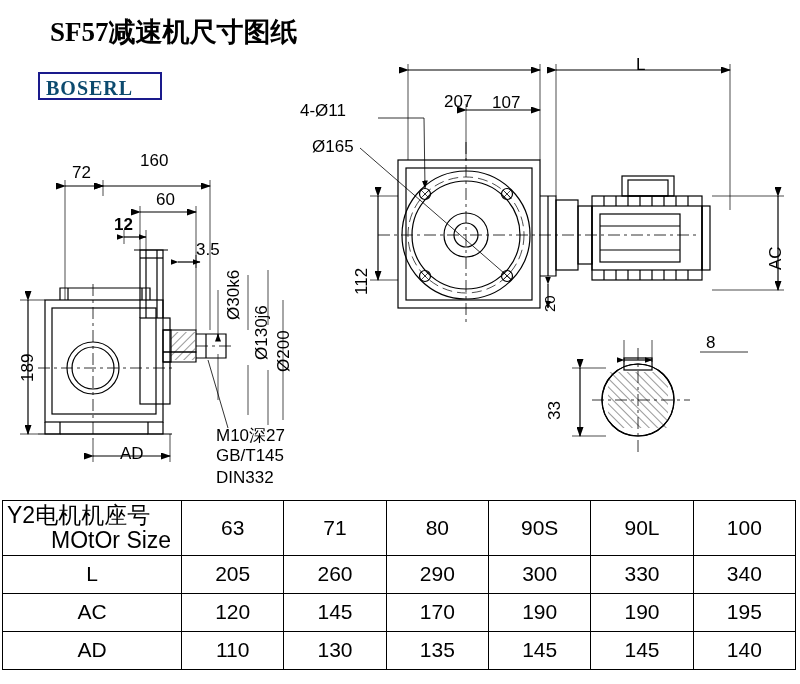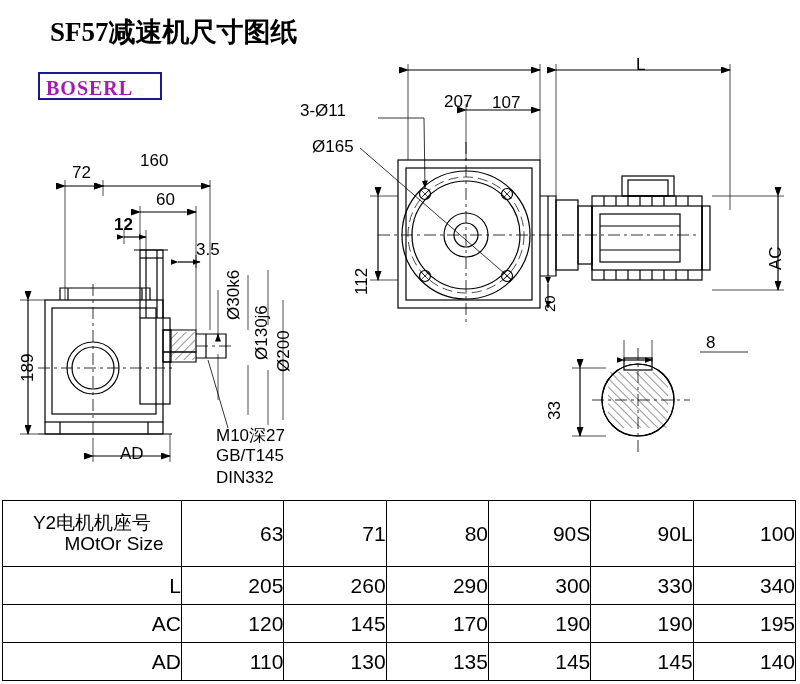--- a/index.html
+++ b/index.html
@@ -39,21 +39,21 @@
     border: 2px solid #1a1a8c;
     box-sizing: border-box;
   }
   .logo-text {
     position: absolute;
     left: 6px;
     top: 3px;
     font-size: 20px;
     font-weight: bold;
     font-family: "Liberation Serif", serif;
-    color: #a21caf;
+    color: #0c4a6e;
     letter-spacing: 1px;
   }
   svg.draw {
     position: absolute;
     left: 0;
     top: 0;
     width: 800px;
     height: 684px;
   }
   .lbl {
@@ -72,35 +72,35 @@
   .spec-table {
     position: absolute;
     left: 2px;
     top: 500px;
     width: 794px;
     border-collapse: collapse;
     table-layout: fixed;
   }
   .spec-table td {
     border: 1px solid #000;
-    text-align: right;
+    text-align: center;
     font-size: 21px;
     font-family: "Liberation Sans", sans-serif;
     height: 37px;
     padding: 0;
   }
   .spec-table td.rowhead {
     width: 170px;
     font-size: 21px;
   }
   .spec-table td.rowhead-multi {
     line-height: 1.08;
-    font-size: 19px;
-    padding: 12px 4px;
-    text-align: center;
+    font-size: 23px;
+    padding: 2px 4px;
+    text-align: left;
   }
   .rh-line1 { display: block; }
   .rh-line2 { display: block; margin-left: 44px; }
 </style>
 </head>
 <body>
 
 <div id="root">
 
   <div class="title">SF57减速机尺寸图纸</div>
@@ -294,21 +294,21 @@
 
       <line x1="580" y1="368" x2="580" y2="436" marker-start="url(#ah)" marker-end="url(#ah)"></line>
       <line x1="572" y1="368" x2="606" y2="368" stroke-width="0.7"></line>
       <line x1="572" y1="436" x2="606" y2="436" stroke-width="0.7"></line>
 
     </g>
   </svg>
 
   <div class="lbl" style="left:444px; top:55px;margin-top:37px;">207</div>
   <div class="lbl" style="left:636px; top:55px;">L</div>
-  <div class="lbl" style="left:300px; top:101px;">3-Ø11</div>
+  <div class="lbl" style="left:300px; top:101px;">4-Ø11</div>
   <div class="lbl" style="left:492px; top:93px;text-align:right;">107</div>
   <div class="lbl" style="left:312px; top:137px;">Ø165</div>
   <div class="lbl vert" style="left:352px; top:295px;">112</div>
   <div class="lbl vert" style="left:766px; top:270px;">AC</div>
   <div class="lbl small vert" style="left:541px; top:312px;">20</div>
 
   <div class="lbl" style="left:72px; top:163px;text-align:right;">72</div>
   <div class="lbl" style="left:140px; top:151px;">160</div>
   <div class="lbl" style="left:156px; top:190px;">60</div>
   <div class="lbl" style="left:114px; top:215px;font-weight:bold;">12</div>

